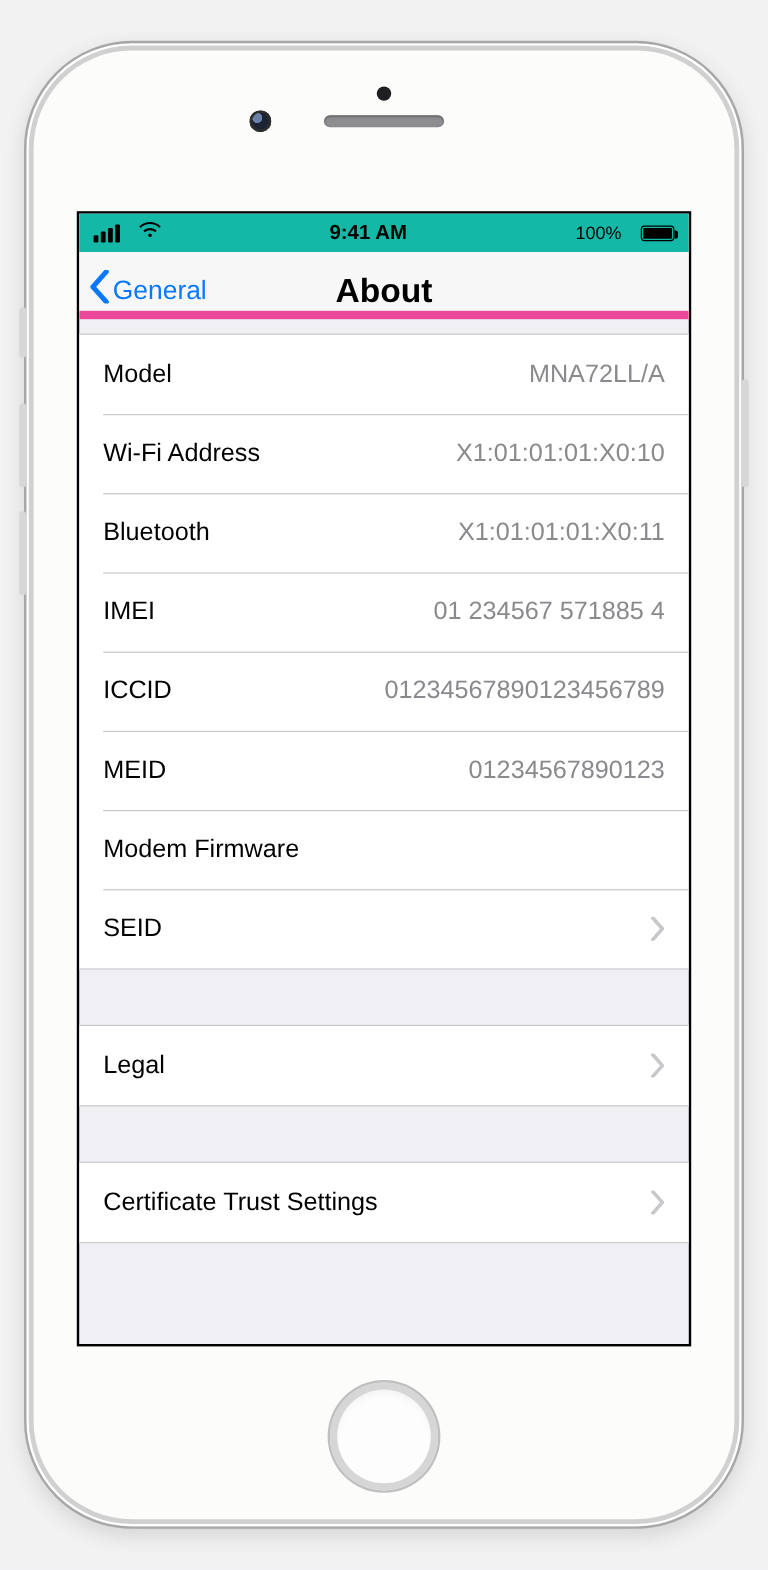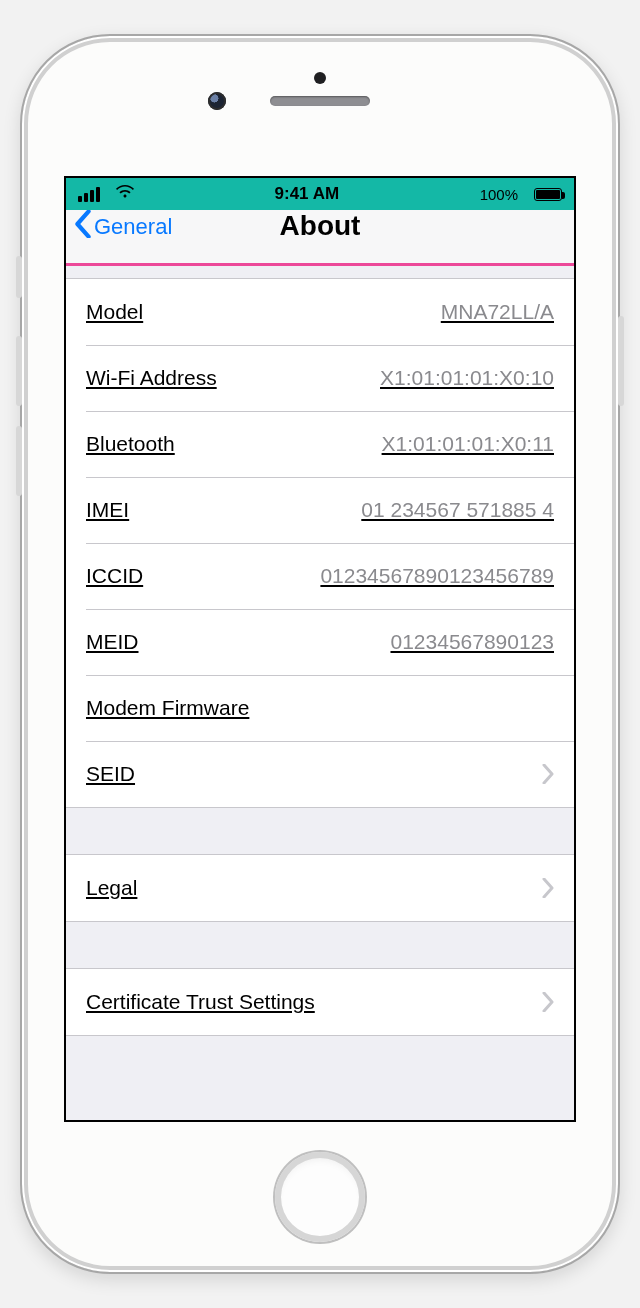--- a/index.html
+++ b/index.html
@@ -117,40 +117,40 @@
     background:#000; border-radius:0 2px 2px 0;
   }
   .battery i{ display:block; width:100%; height:100%; background:#000; border-radius:1px;}
   .time { font-size: 17px; font-weight: 600; }
   .pct { font-size: 15px; font-weight: 500; }
 
   
   .nav-bar {
     height: 56px;
     background: #f7f7f8;
-    border-bottom: 3px solid #ec4899;
+    border-bottom: 7px solid #ec4899;
     display: flex;
-    align-items: flex-start;
+    align-items: flex-end;
     position: relative;
     padding: 0 8px;
   }
   .back {
     display: flex; align-items: center; gap: 2px;
     color: #0879ff; font-size: 22px;
   }
   .back svg { width: 18px; height: 28px; }
   .nav-title {
     position: absolute; left: 0; right: 0; text-align: center;
     font-size: 28px; font-weight: 600; color: #000;
     pointer-events: none;
   }
 
   
   .scroll { flex: 1; overflow: hidden; }
-  .group { background: #fff; border-top: 1px solid #c8c7cc; border-bottom: 1px solid #c8c7cc; text-decoration: underline; }
+  .group { background: #fff; border-top: 1px solid #c8c7cc; border-bottom: 1px solid #c8c7cc; }
   .group + .spacer { height: 46px; }
   .spacer-trim { height: 12px; }
   .row {
     display: flex; align-items: center; justify-content: space-between;
     min-height: 66px; padding: 0 20px 0 20px;
     font-size: 21px; color: #000;
     position: relative;
   }
   .row + .row::before{
     content:""; position:absolute; left:20px; right:0; top:0;

